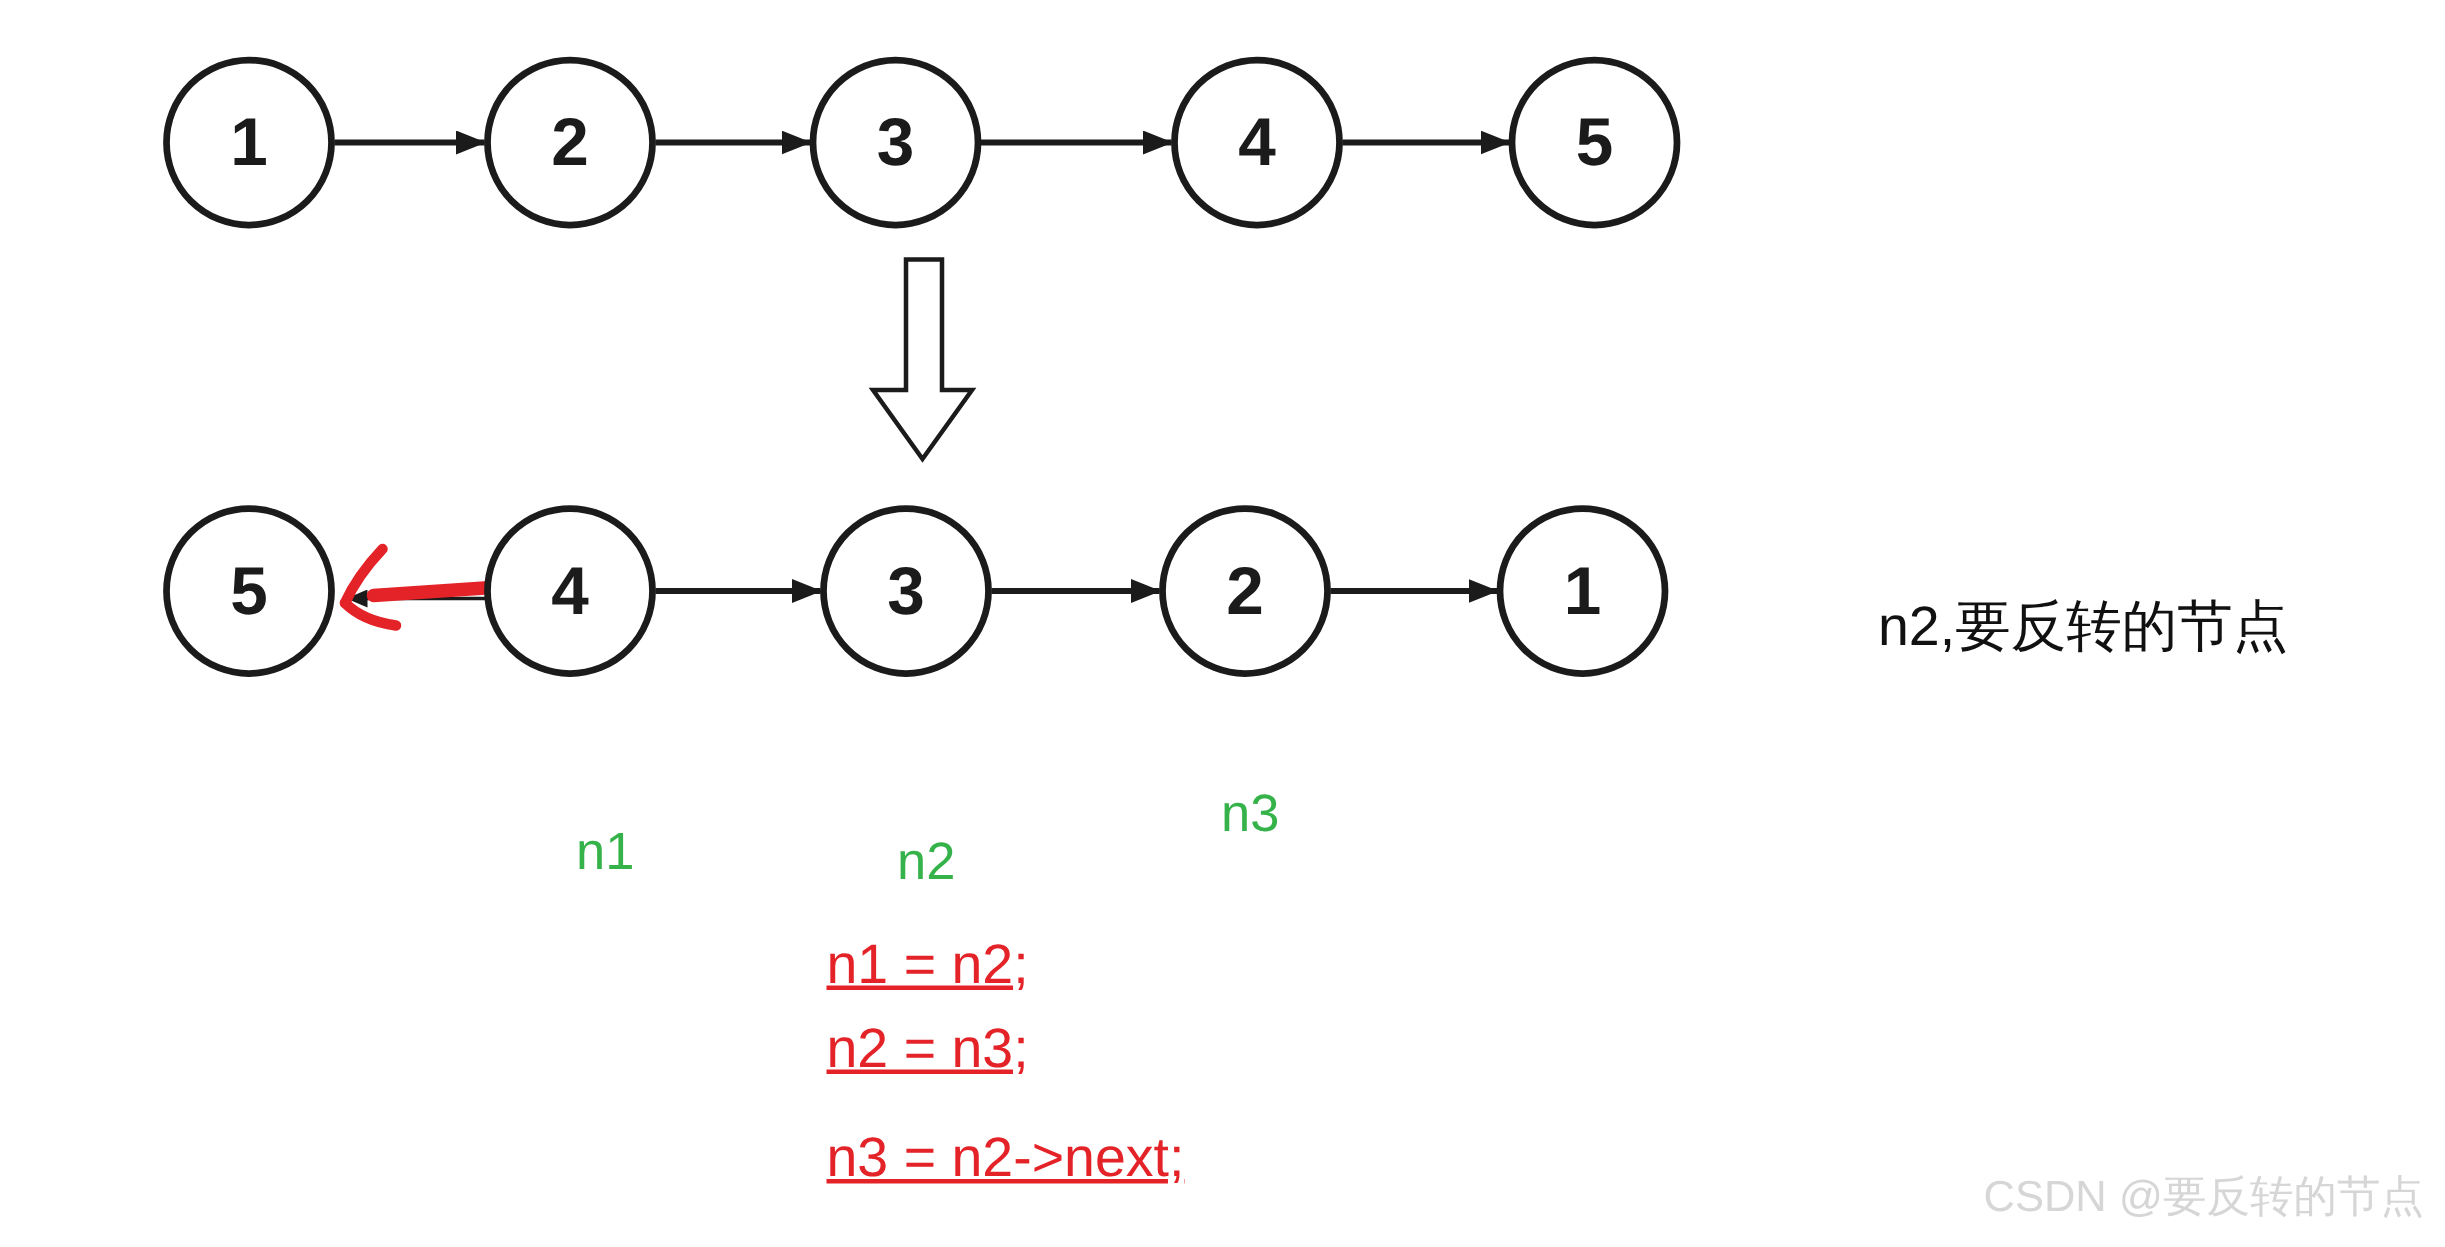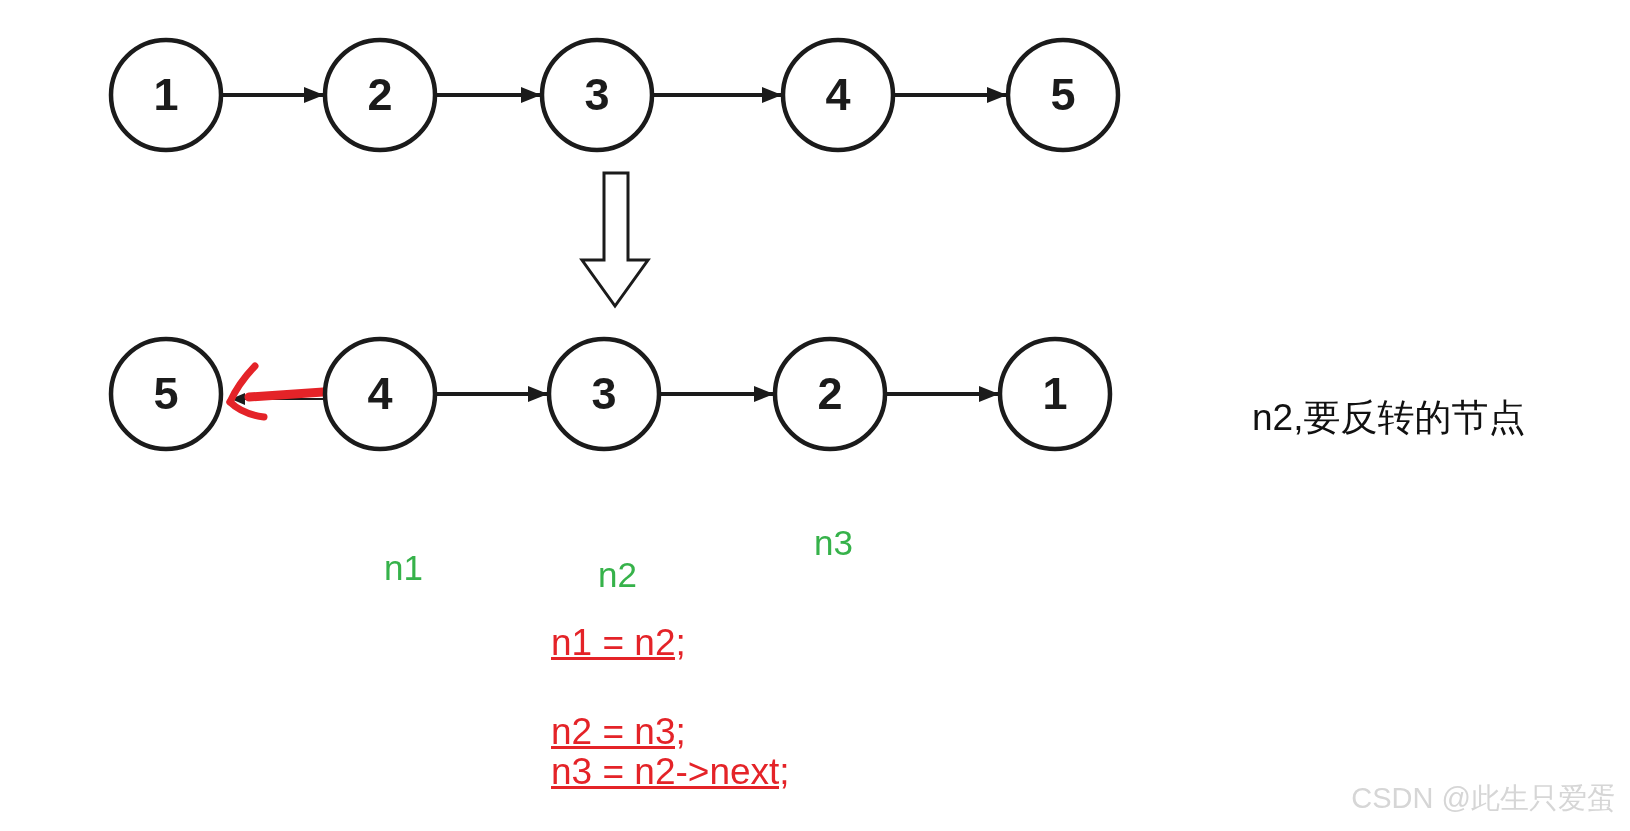--- a/index.html
+++ b/index.html
@@ -114,20 +114,20 @@
   <div class="node-num" style="left:325px;top:339px;">4</div>
   <div class="node-num" style="left:549px;top:339px;">3</div>
   <div class="node-num" style="left:775px;top:339px;">2</div>
   <div class="node-num" style="left:1000px;top:339px;">1</div>
 
   <div class="ptr-label" style="left:384px;top:550px;">n1</div>
   <div class="ptr-label" style="left:598px;top:541px;margin-top:16px;">n2</div>
   <div class="ptr-label" style="left:814px;top:525px;">n3</div>
 
   <div class="code-line" style="top:624px;">n1 = n2;</div>
-  <div class="code-line" style="top:713px;">n2 = n3;</div>
+  <div class="code-line" style="top:680px;">n2 = n3;</div>
   <div class="code-line" style="top:753px;">n3 = n2-&gt;next;</div>
 
   <div class="note-line" style="top:399px;">n2,要反转的节点</div>
 
-  <div class="watermark">CSDN @此生只爱蛋</div>
+  <div class="watermark">CSDN @要反转的节点</div>
 
 </div>
 
 </body></html>

